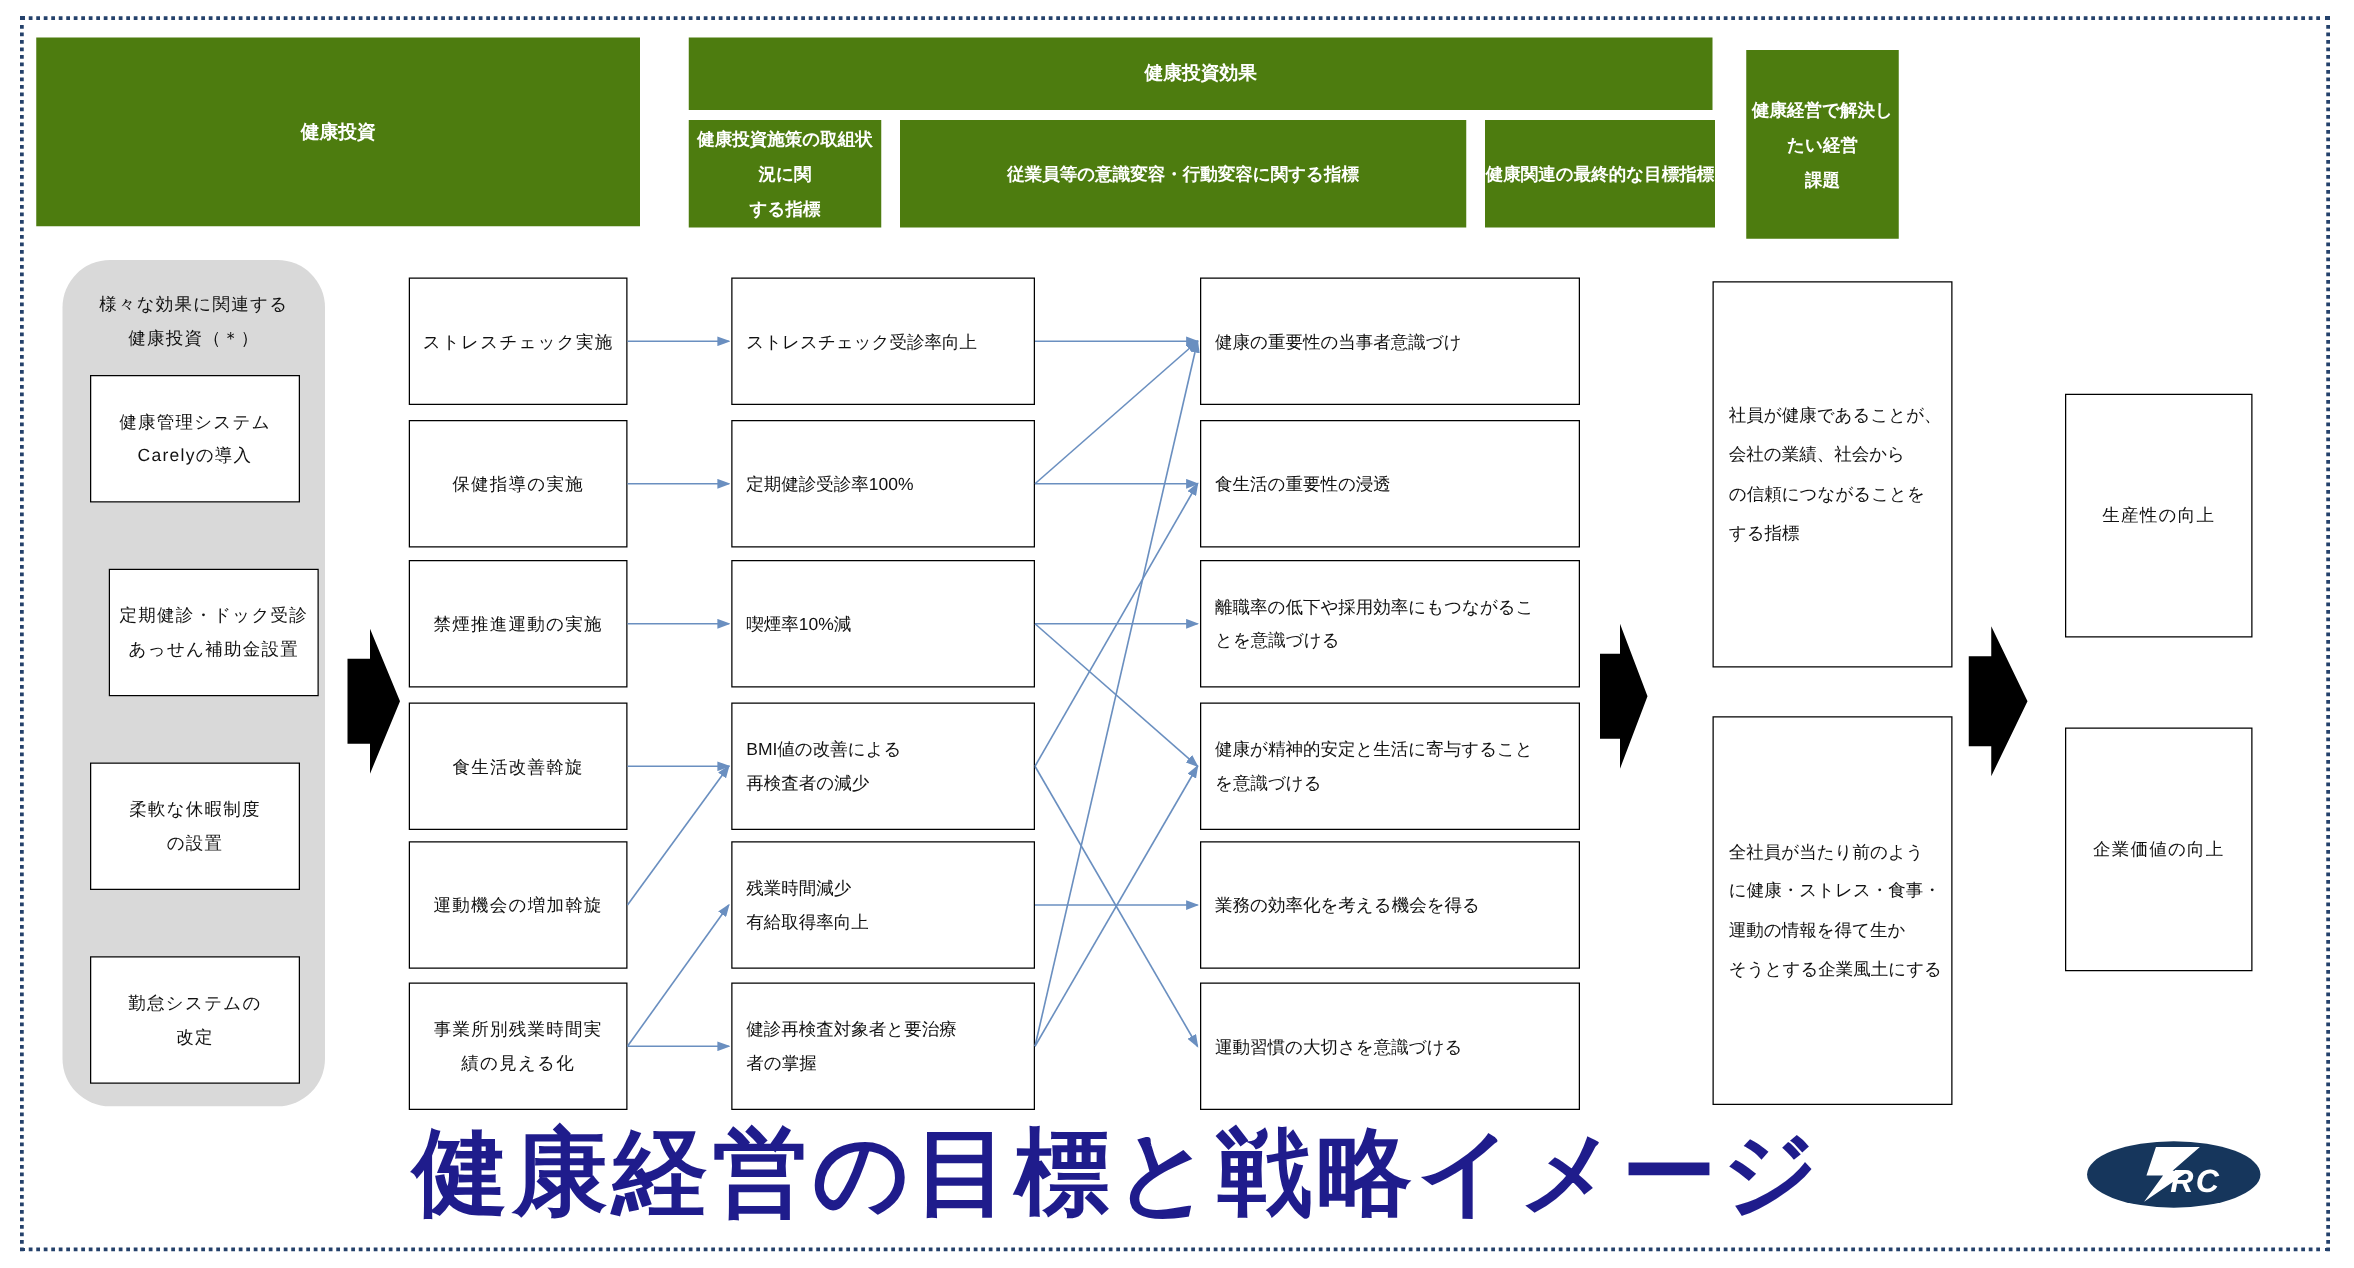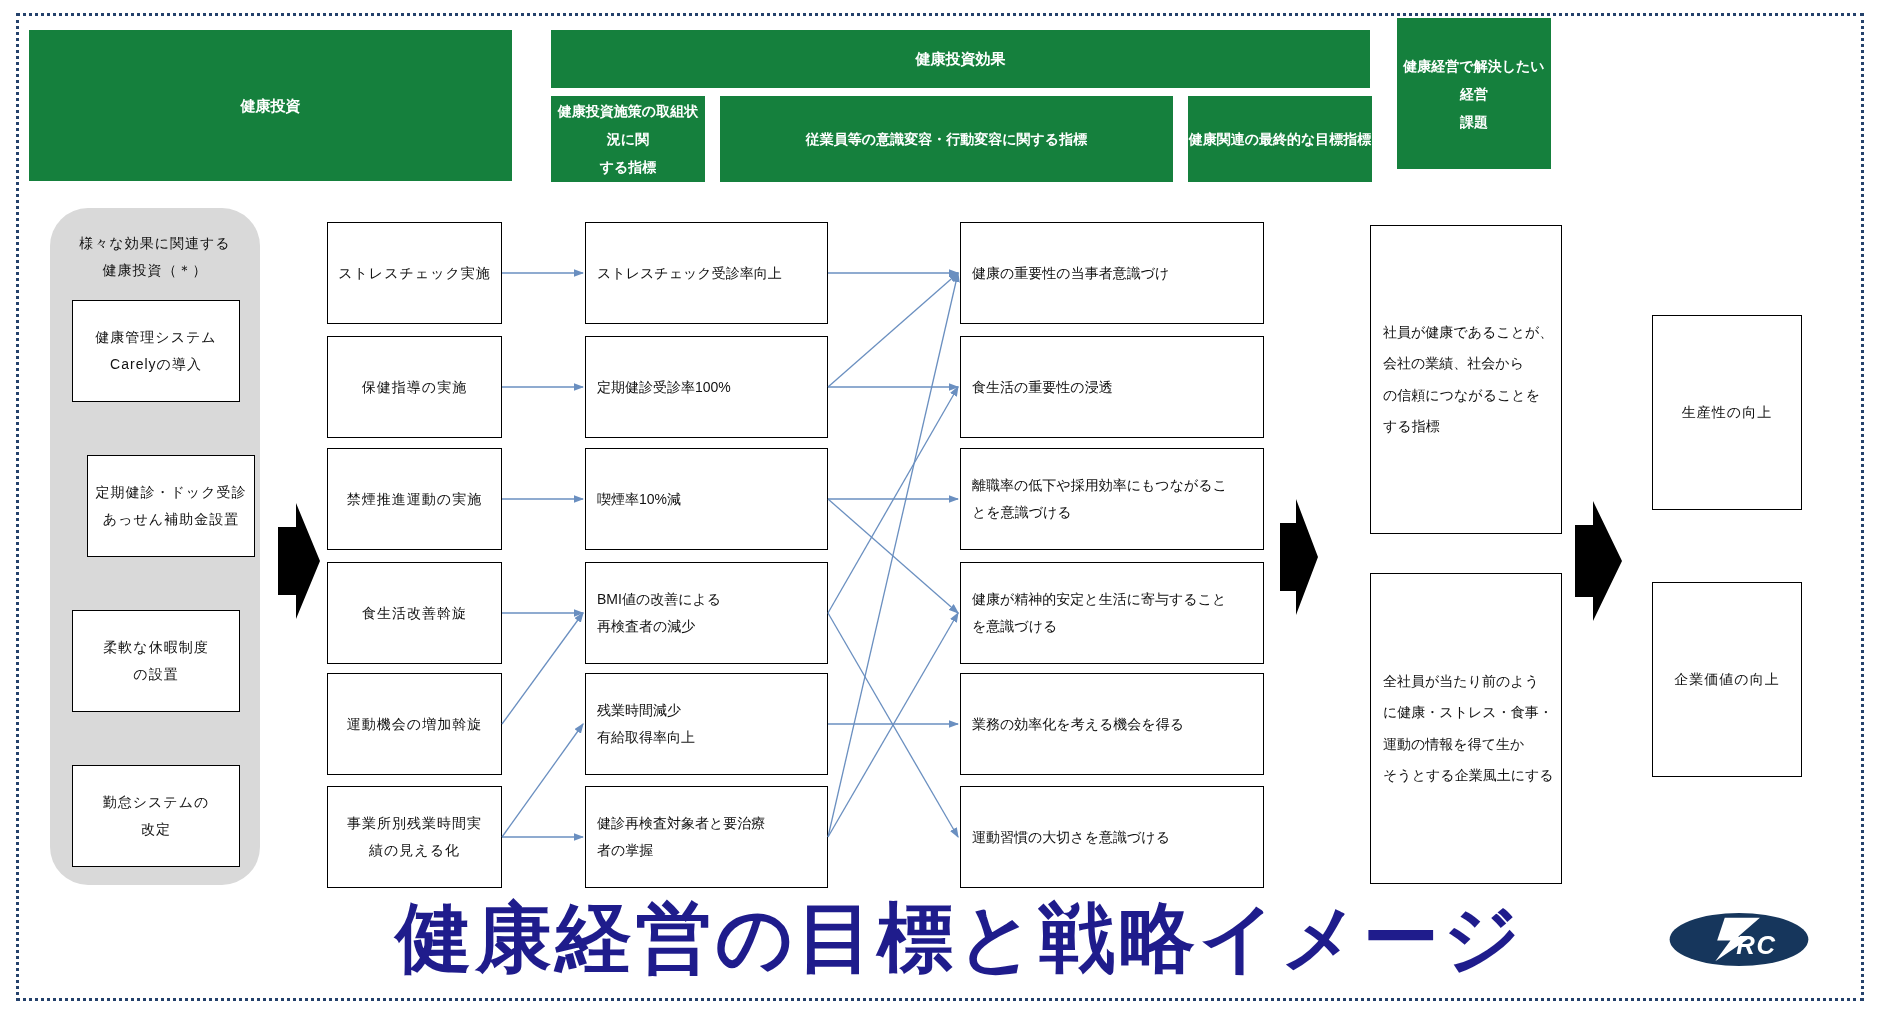--- a/index.html
+++ b/index.html
@@ -1,51 +1,51 @@
 <!DOCTYPE html>
 <html><head>
 <meta charset="utf-8">
 <style>
   html,body{margin:0;padding:0;background:#fff;font-family:"Liberation Sans",sans-serif;}
   .canvas{position:relative;width:1883px;height:1014px;background:#fff;overflow:hidden;}
   .frame{position:absolute;left:16px;top:13px;width:1842px;height:982px;border:3px dotted #24416b;pointer-events:none;}
-  .hdr{position:absolute;background:#15803d;color:#fff;display:flex;align-items:center;justify-content:center;
+  .hdr{position:absolute;background:#4d7c0f;color:#fff;display:flex;align-items:center;justify-content:center;
        text-align:center;font-weight:bold;font-size:14px;line-height:2;white-space:pre-line;}
   .hdr.big{font-size:15px;}
   .panel{position:absolute;left:50px;top:208px;width:210px;height:677px;background:#d9d9d9;border-radius:38px;}
   .panel-title{position:absolute;left:50px;top:230px;width:210px;text-align:center;font-size:14px;color:#111;
        line-height:1.9;white-space:pre-line;letter-spacing:1px;}
   .box{position:absolute;background:#fff;border:1px solid #000000;display:flex;align-items:center;
        font-size:14px;color:#111;line-height:1.9;}
   .box span{white-space:pre-line;display:block;width:100%;}
   .center{justify-content:center;text-align:center;}
   .center span{letter-spacing:1px;}
   .leftpad{padding:0 8px 0 11px;text-align:left;}
   .tallpad{padding:0 6px 0 12px;text-align:left;line-height:2.25;}
-  .title{position:absolute;left:330px;top:890px;width:1260px;text-align:center;
+  .title{position:absolute;left:330px;top:890px;width:1260px;
        font-family:"DejaVu Serif","Liberation Serif",serif;font-weight:bold;font-size:76px;
        color:#1f1c8c;letter-spacing:4px;line-height:1.25;}
   svg.overlay{position:absolute;left:0;top:0;width:1883px;height:1014px;pointer-events:none;}
   svg.overlay line{stroke:#6a8fc0;stroke-width:1.3;}
   .logo{position:absolute;left:1666px;top:911px;}
 </style>
 </head>
 <body>
 
 <div class="canvas">
 
   <div class="frame"></div>
 
   <div class="hdr big" style="left:29px;top:30px;width:483px;height:151px;">健康投資</div>
   <div class="hdr big" style="left:551px;top:30px;width:819px;height:58px;">健康投資効果</div>
   <div class="hdr" style="left:551px;top:96px;width:154px;height:86px;">健康投資施策の取組状況に関
 する指標</div>
   <div class="hdr" style="left:720px;top:96px;width:453px;height:86px;">従業員等の意識変容・行動変容に関する指標</div>
   <div class="hdr" style="left:1188px;top:96px;width:184px;height:86px;">健康関連の最終的な目標指標</div>
-  <div class="hdr" style="left:1397px;top:18px;width:154px;height:151px;">健康経営で解決したい経営
+  <div class="hdr" style="left:1397px;top:40px;width:122px;height:151px;">健康経営で解決したい経営
 課題</div>
 
   <div class="panel"></div>
   <div class="panel-title">様々な効果に関連する
 健康投資（＊）</div>
   <div class="box center" style="left:72px;top:300px;width:166px;height:100px;">
       <span>健康管理システム
 Carelyの導入</span>
     </div>
   <div class="box center" style="left:87px;top:455px;width:166px;height:100px;">

